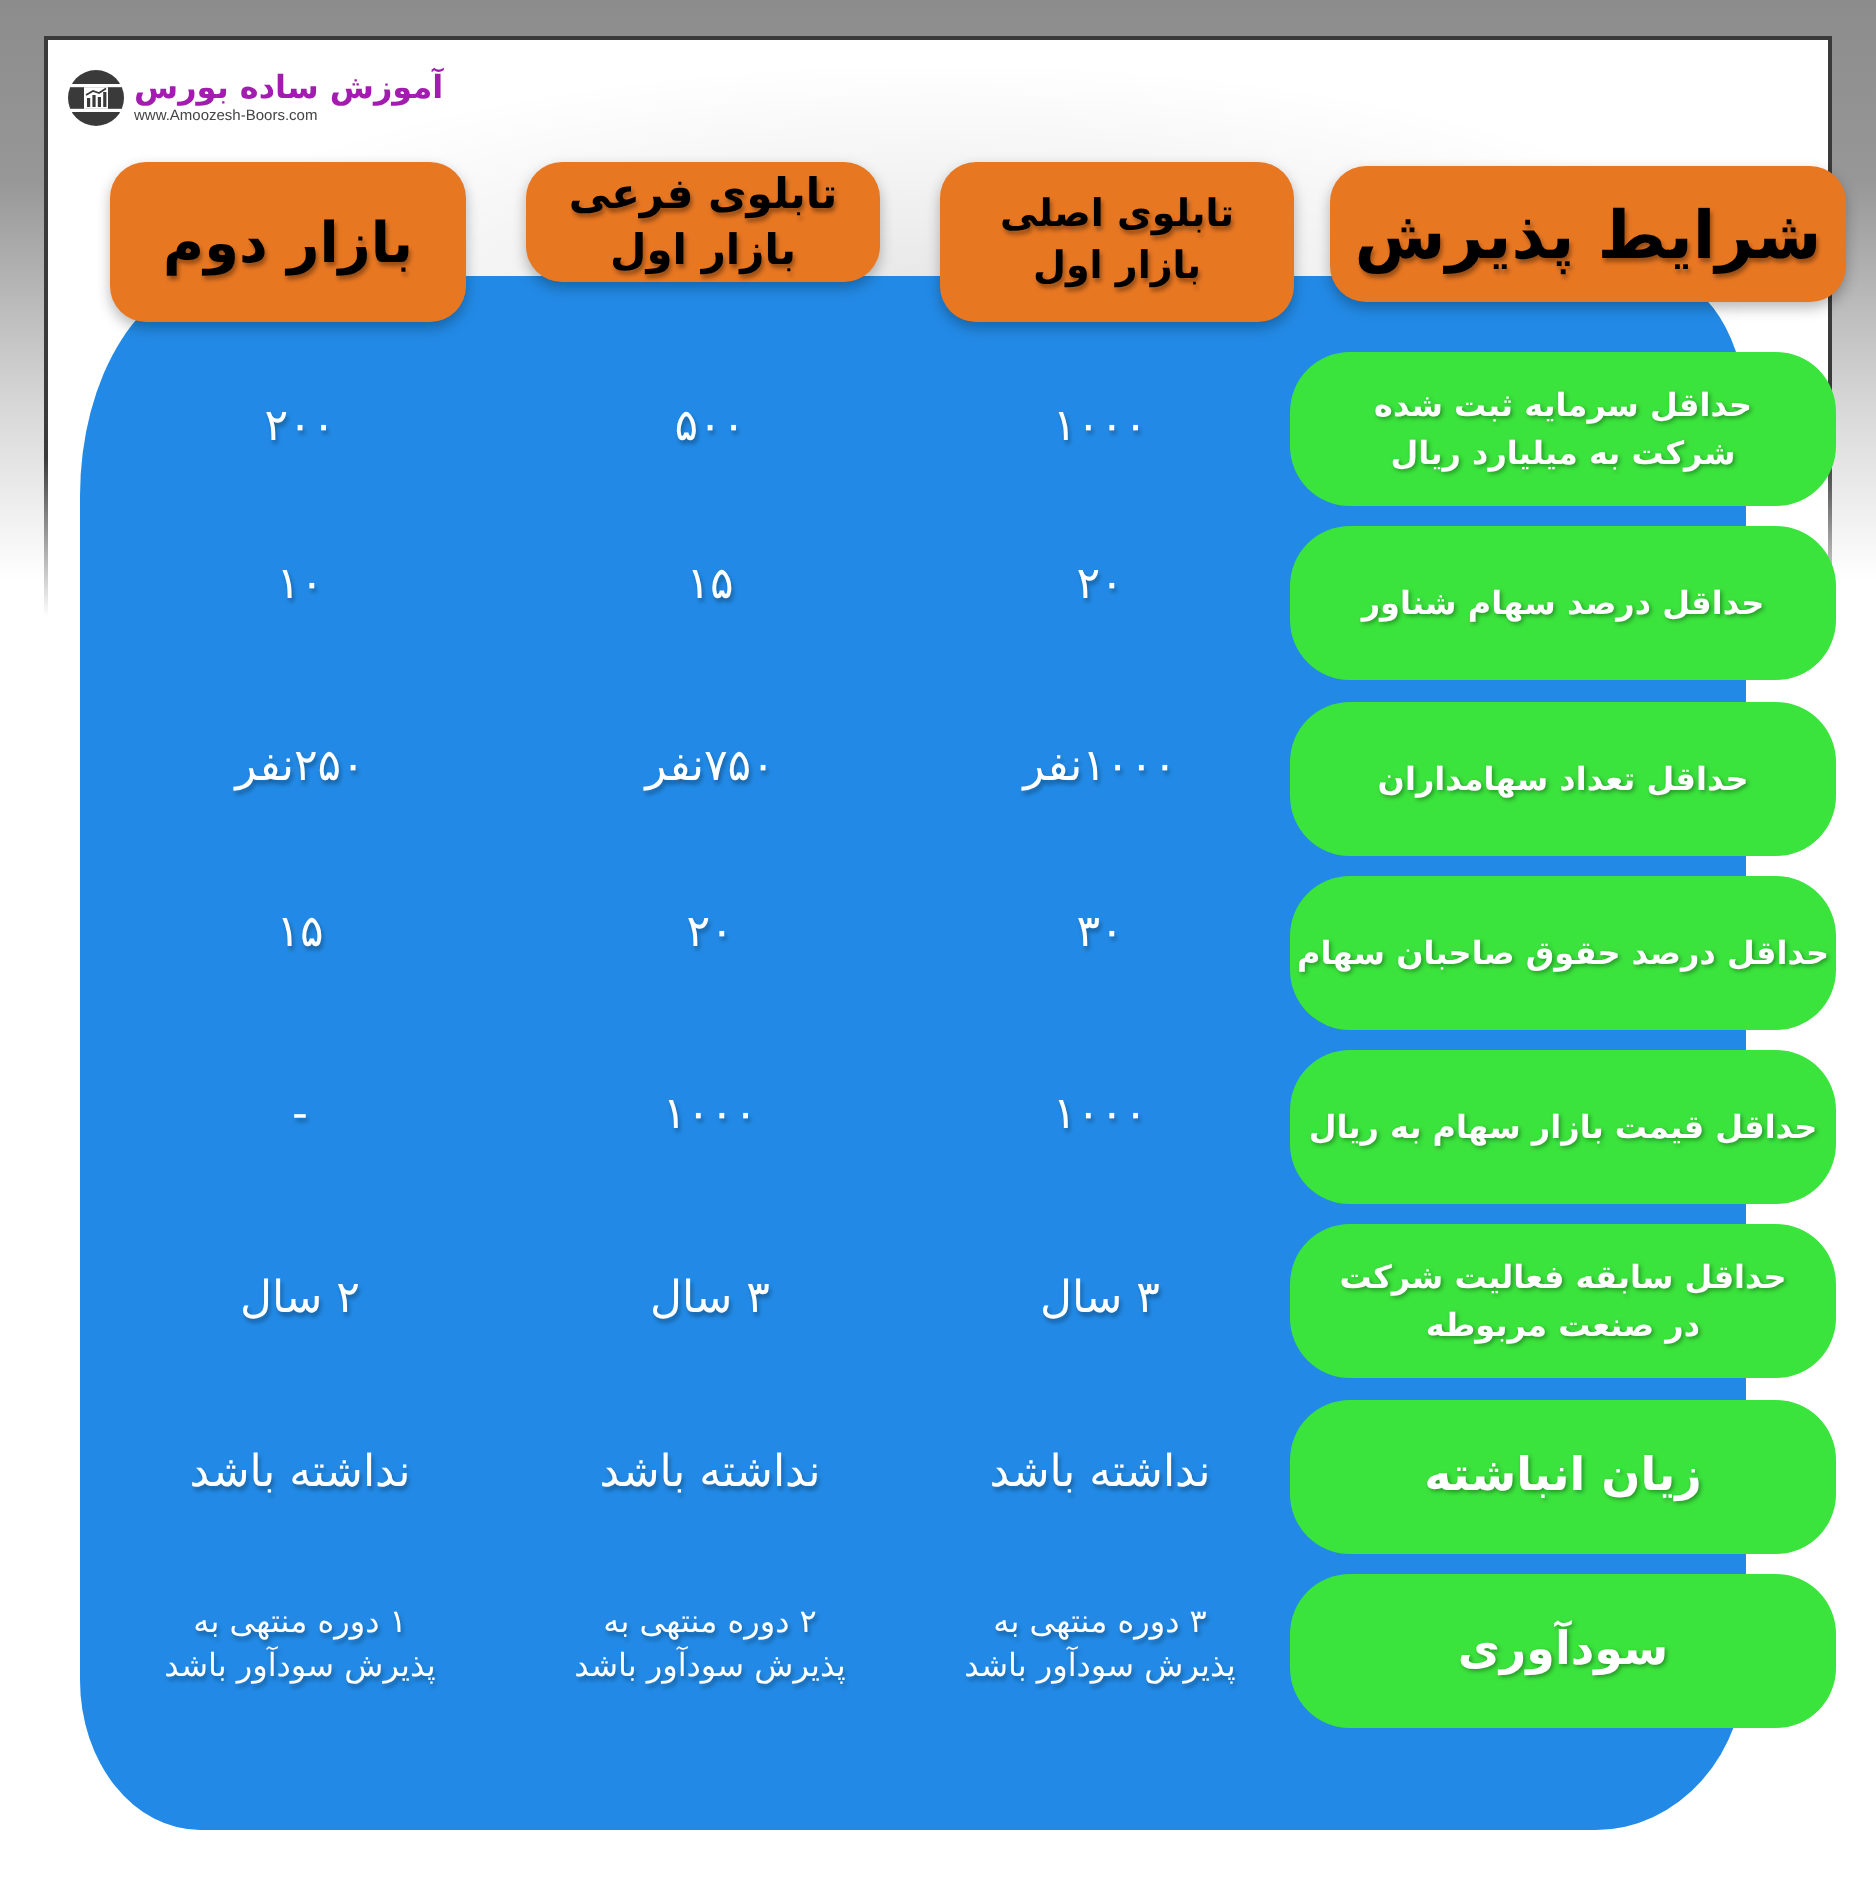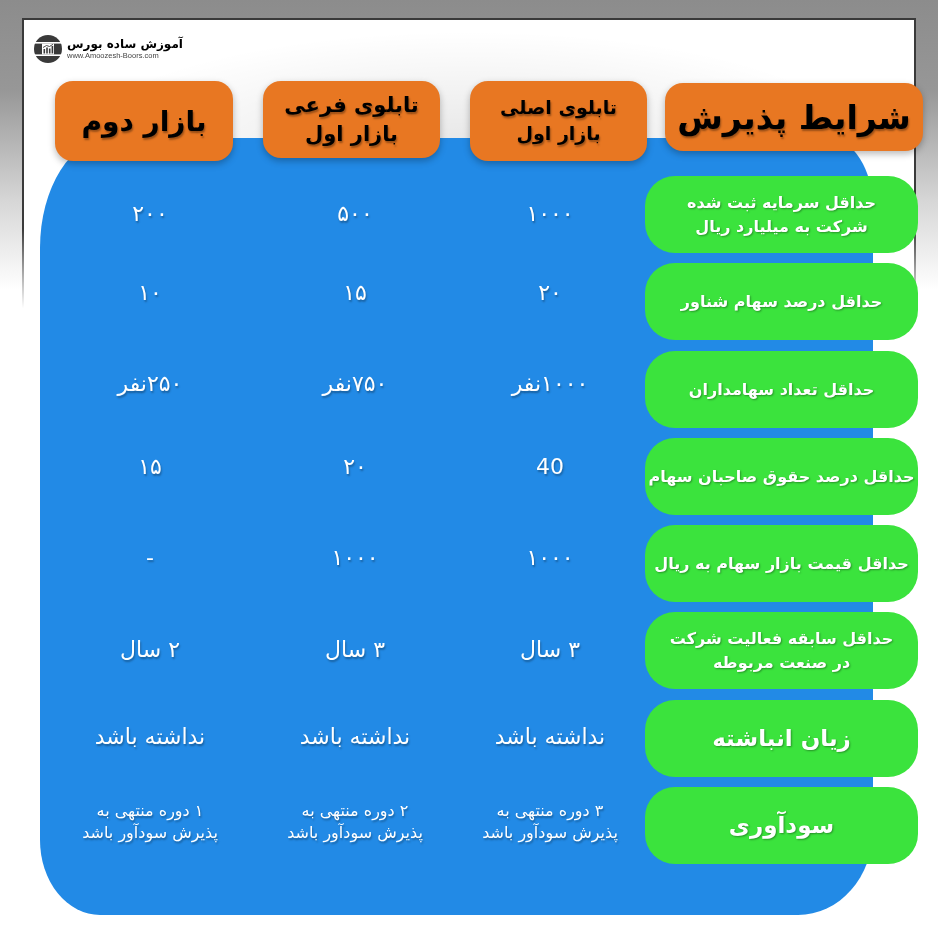--- a/index.html
+++ b/index.html
@@ -15,41 +15,41 @@
       border-image: linear-gradient(to bottom, #3a3a3a 0px, #3a3a3a 210px, rgba(58,58,58,0) 290px) 1;
     }
     .card-shade {
       position: absolute; left: 24px; top: 20px; width: 890px; height: 140px;
       background: radial-gradient(ellipse at 50% 95%, rgba(0,0,0,0.10) 0%, rgba(0,0,0,0) 65%);
     }
     
     .logo { position: absolute; left: 33px; top: 34px; height: 30px; display: flex; align-items: center; gap: 4px; }
     .logo svg { width: 30px; height: 30px; display: block; }
     .logo-text { display: flex; flex-direction: column; align-items: flex-start; line-height: 1; }
-    .logo-name { font-family: "DejaVu Sans", sans-serif; font-weight: bold; font-size: 12px; color: #000000; direction: rtl; letter-spacing: -0.3px; }
+    .logo-name { font-family: "DejaVu Sans", sans-serif; font-weight: bold; font-size: 16px; color: #a21caf; direction: rtl; letter-spacing: -0.3px; }
     .logo-url { font-family: "Liberation Sans", sans-serif; font-size: 7.5px; color: #444; margin-top: 2px; }
 
     
     .panel {
       position: absolute; left: 40px; top: 138px; width: 833px; height: 777px;
       background: #228ae6;
       border-radius: 70px 45px 75px 60px / 110px 70px 85px 75px;
     }
 
     
     .hdr {
       position: absolute; background: #e87722; color: #000000; font-weight: bold;
       border-radius: 18px; display: flex; align-items: center; justify-content: center;
       text-align: center; direction: rtl; white-space: pre-line;
       box-shadow: 0 3px 7px rgba(0,0,0,0.28);
       text-shadow: 1px 2px 2px rgba(0,0,0,0.35);
     }
     .hdr-corner { left: 665px; top: 83px; width: 258px; height: 68px; font-size: 33px; border-radius: 18px; }
     .hdr-c1 { left: 470px; top: 81px; width: 177px; height: 80px; font-size: 19px; line-height: 1.35; }
-    .hdr-c2 { left: 263px; top: 81px; width: 177px; height: 77px; font-size: 21px; line-height: 1.35; }
+    .hdr-c2 { left: 263px; top: 81px; width: 177px; height: 60px; font-size: 21px; line-height: 1.35; }
     .hdr-c3 { left: 55px; top: 81px; width: 178px; height: 80px; font-size: 28px; }
 
     
     .lbl {
       position: absolute; left: 645px; width: 273px; height: 77px;
       background: #3be33d; color: #fff; font-weight: bold; font-size: 16px;
       border-radius: 30px; display: flex; align-items: center; justify-content: center;
       text-align: center; direction: rtl; white-space: pre-line; line-height: 1.45;
       text-shadow: 1px 1px 2px rgba(0,0,0,0.35);
       letter-spacing: -0.3px;
@@ -122,21 +122,21 @@
 <div class="val v2 c1">۲۰</div>
 <div class="val v2 c2">۱۵</div>
 <div class="val v2 c3">۱۰</div>
 
 <div class="lbl r3">حداقل تعداد سهامداران</div>
 <div class="val v3 c1">۱۰۰۰نفر</div>
 <div class="val v3 c2">۷۵۰نفر</div>
 <div class="val v3 c3">۲۵۰نفر</div>
 
 <div class="lbl r4">حداقل درصد حقوق صاحبان سهام</div>
-<div class="val v4 c1">40</div>
+<div class="val v4 c1">۳۰</div>
 <div class="val v4 c2">۲۰</div>
 <div class="val v4 c3">۱۵</div>
 
 <div class="lbl r5">حداقل قیمت بازار سهام به ریال</div>
 <div class="val v5 c1">۱۰۰۰</div>
 <div class="val v5 c2">۱۰۰۰</div>
 <div class="val v5 c3">-</div>
 
 <div class="lbl r6">حداقل سابقه فعالیت شرکت
 در صنعت مربوطه</div>

